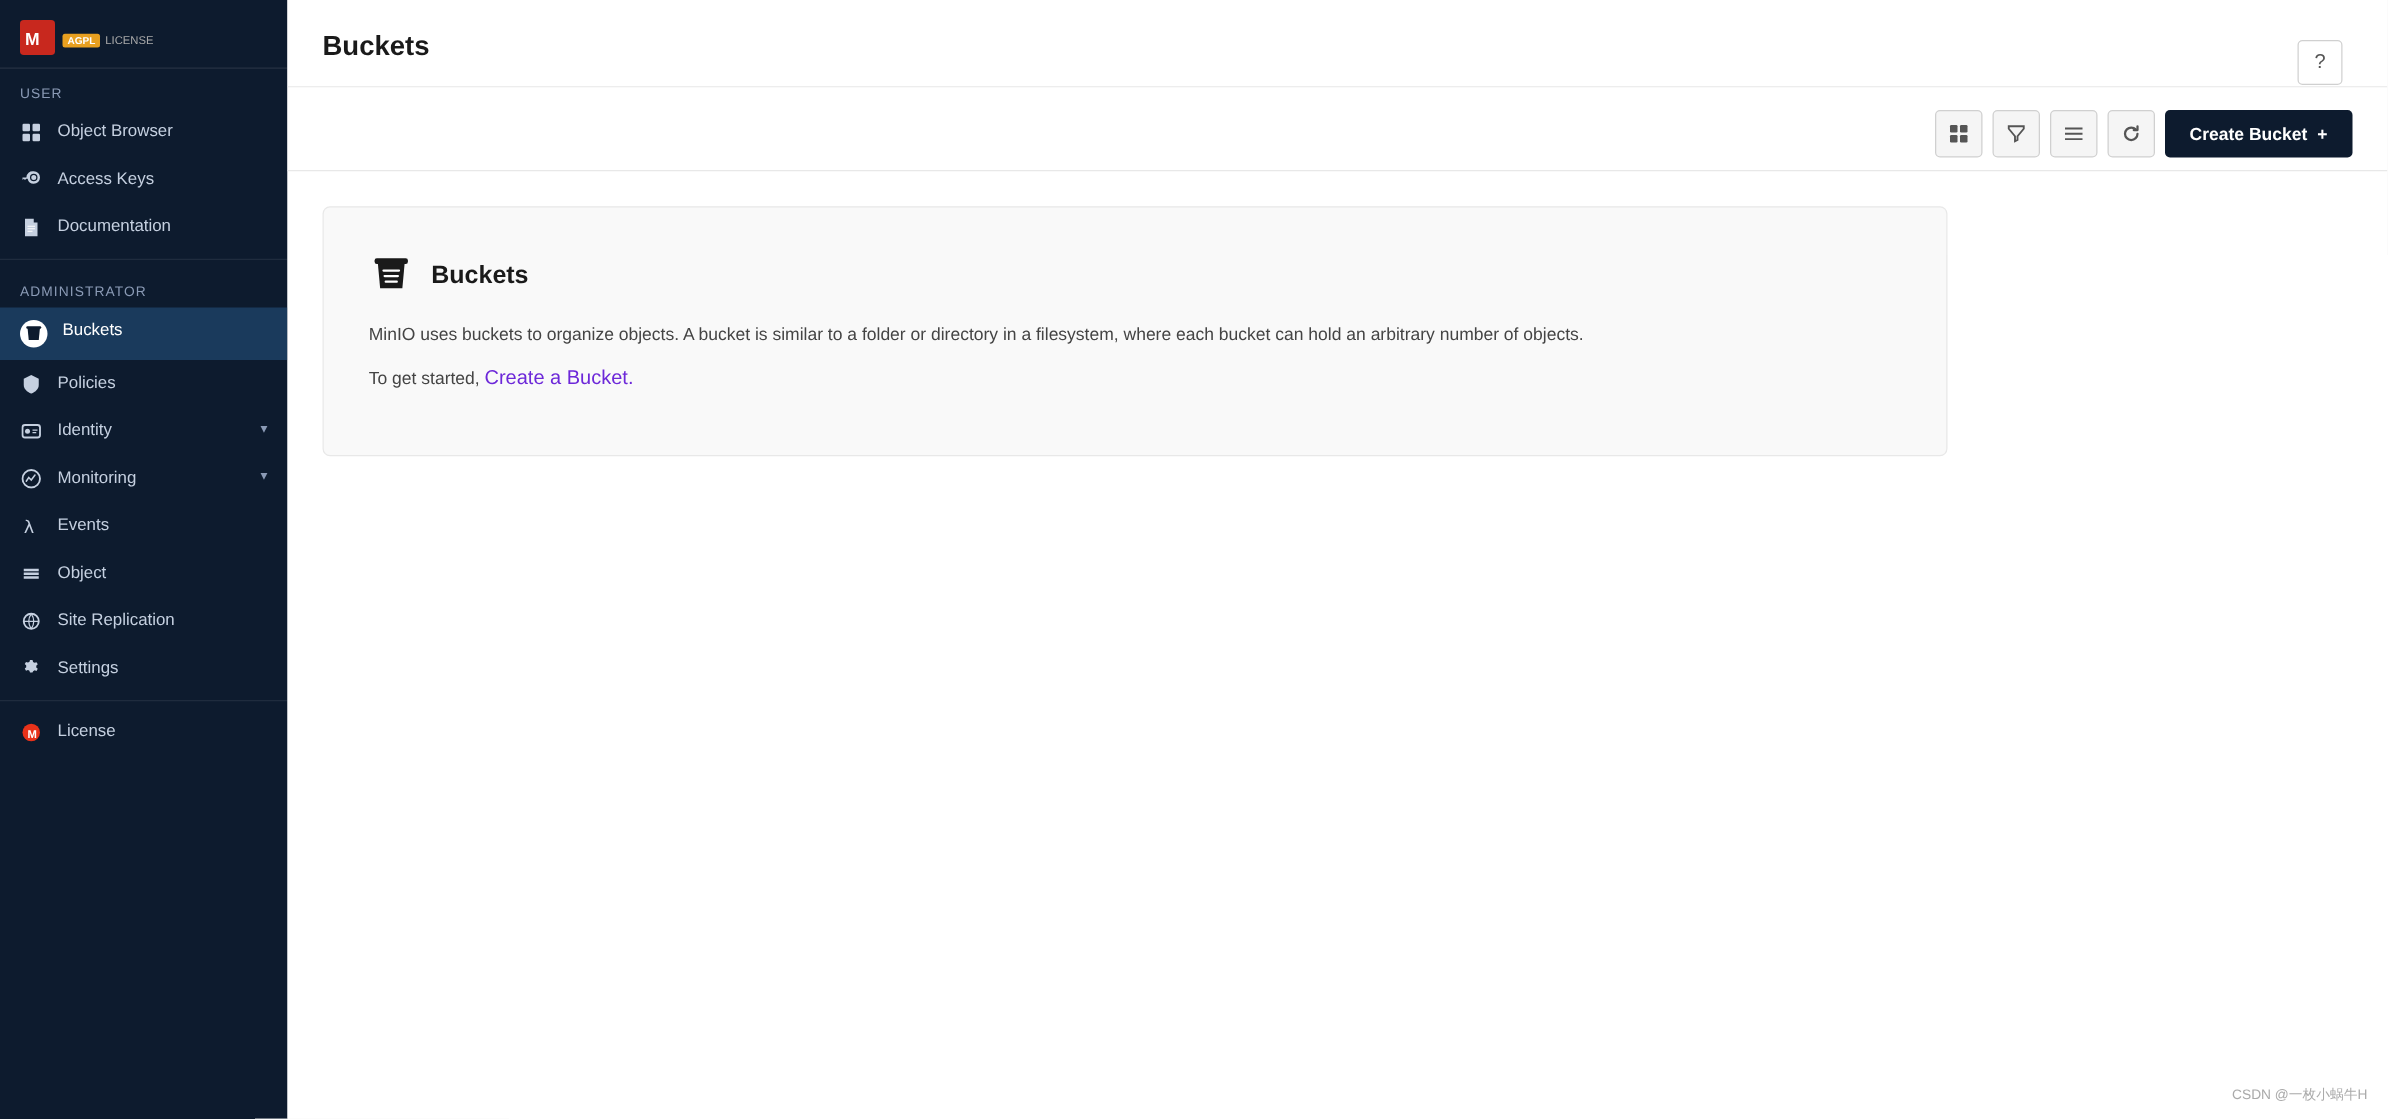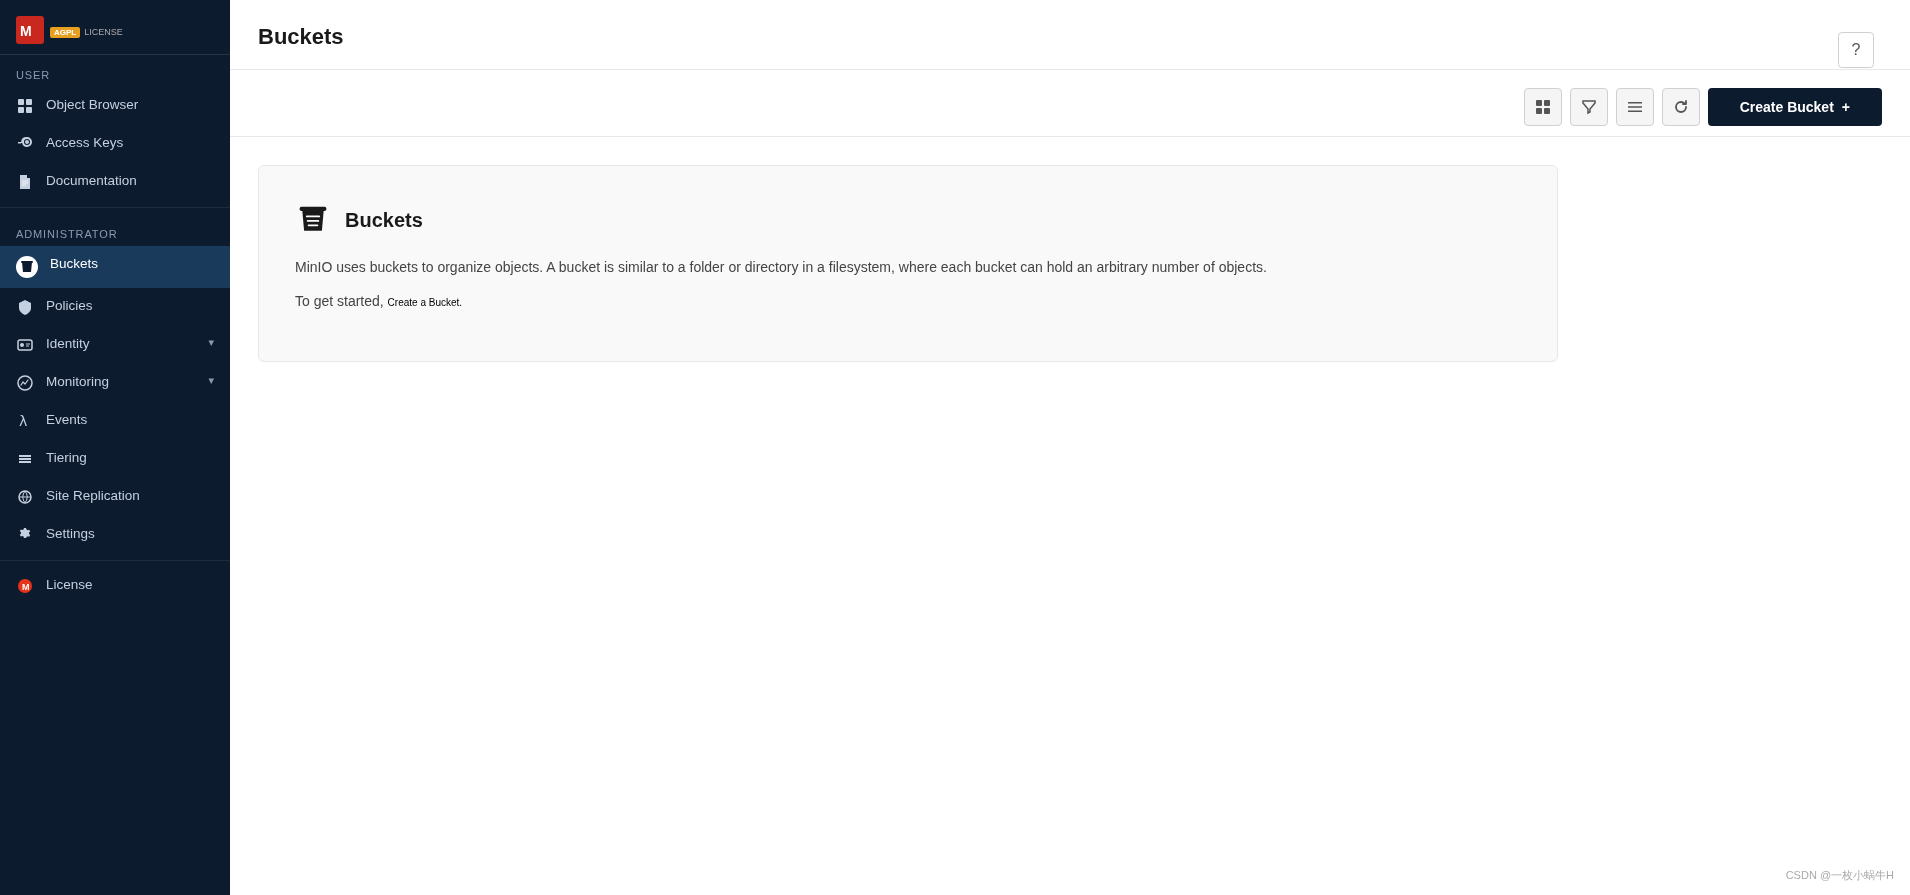--- a/index.html
+++ b/index.html
@@ -162,21 +162,21 @@
       color: #555;
       font-size: 16px;
       transition: background 0.15s;
     }
 
     .create-bucket-btn {
       background: #0d1b2e;
       color: #fff;
       border: none;
       border-radius: 4px;
-      padding: 9px 32px;
+      padding: 9px 20px;
       font-size: 14px;
       font-weight: 600;
       cursor: pointer;
       display: flex;
       align-items: center;
       gap: 8px;
       transition: background 0.15s;
     }
 
     .help-btn {
@@ -237,23 +237,23 @@
     }
 
     .empty-state-desc {
       font-size: 14px;
       color: #444;
       line-height: 1.6;
       margin-bottom: 12px;
     }
 
     .empty-state-link {
-      color: #000000;
+      color: #6d28d9;
       text-decoration: none;
-      font-size: 10px;
+      font-size: 16px;
     }
 
     .watermark {
       position: fixed;
       bottom: 12px;
       right: 16px;
       font-size: 11px;
       color: #aaa;
     }
   </style>
@@ -365,21 +365,21 @@
     </div>
     <span class="item-label">Events</span>
   </div>
 
   <div class="sidebar-item">
     <div class="item-icon">
       <svg width="16" height="16" viewBox="0 0 16 16" fill="currentColor">
         <path d="M2 4h12v2H2zM2 7h12v2H2zM2 10h12v2H2z"></path>
       </svg>
     </div>
-    <span class="item-label">Tiering</span>
+    <span class="item-label">Object</span>
   </div>
 
   <div class="sidebar-item">
     <div class="item-icon">
       <svg width="16" height="16" viewBox="0 0 16 16" fill="currentColor">
         <circle cx="8" cy="8" r="6" fill="none" stroke="currentColor" stroke-width="1.5"></circle>
         <path d="M2 8h12M8 2a10 10 0 0 1 0 12M8 2a10 10 0 0 0 0 12" stroke="currentColor" stroke-width="1" fill="none"></path>
       </svg>
     </div>
     <span class="item-label">Site Replication</span>

